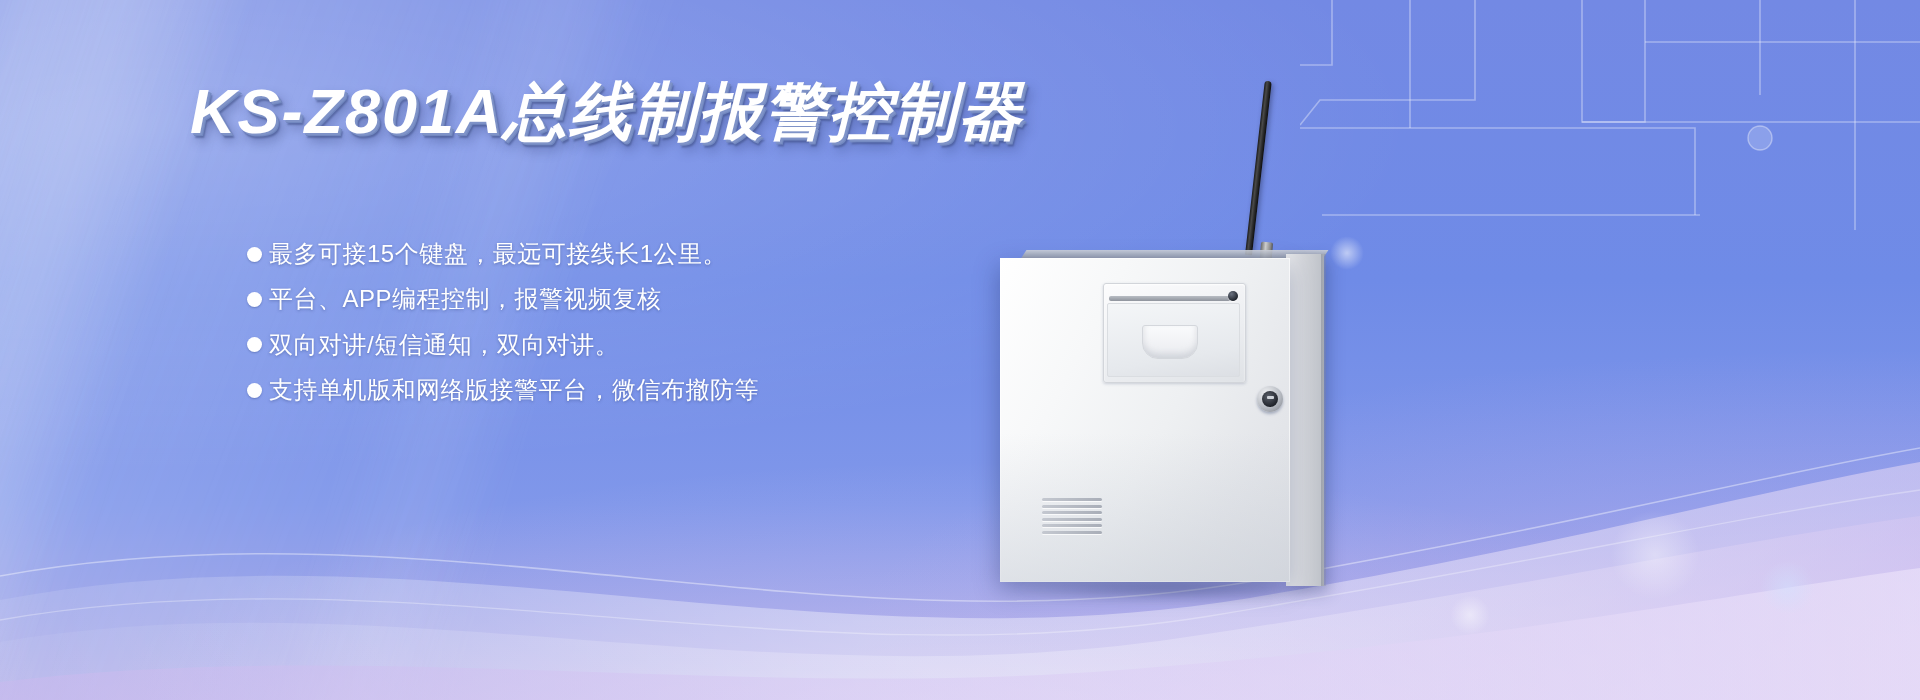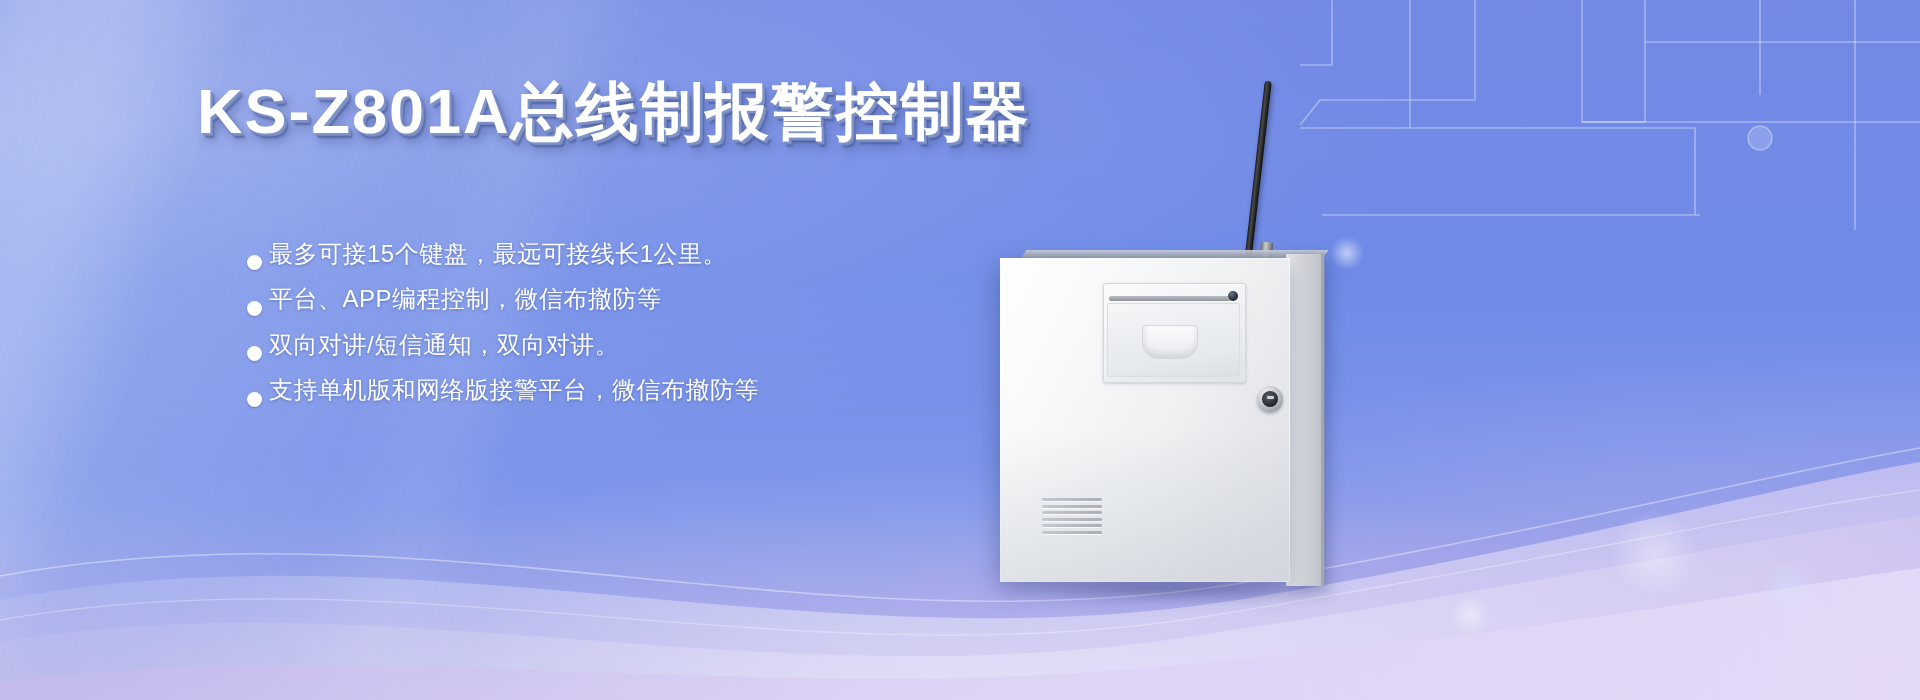--- a/index.html
+++ b/index.html
@@ -39,36 +39,36 @@
   .wave{position:absolute;left:0;bottom:0;width:1920px;height:330px;pointer-events:none;}
   .circuit{position:absolute;right:0;top:0;width:620px;height:230px;pointer-events:none;opacity:.85;}
   .glow{position:absolute;border-radius:50%;pointer-events:none;}
   .g1{left:1330px;top:236px;width:34px;height:34px;background:radial-gradient(circle,rgba(255,255,255,.55),rgba(255,255,255,0) 70%);}
   .g2{left:1610px;top:510px;width:90px;height:90px;background:radial-gradient(circle,rgba(255,255,255,.38),rgba(255,255,255,0) 70%);}
   .g3{left:1450px;top:595px;width:40px;height:40px;background:radial-gradient(circle,rgba(255,255,255,.45),rgba(255,255,255,0) 70%);}
   .g4{left:1760px;top:560px;width:55px;height:55px;background:radial-gradient(circle,rgba(210,225,255,.5),rgba(210,225,255,0) 70%);}
 
   
   .title{
-    position:absolute;left:197px;top:78px;
-    font-size:63px;font-weight:bold;
+    position:absolute;left:190px;top:78px;
+    font-size:63px;font-weight:bold;font-style:italic;
     letter-spacing:2px;color:#ffffff;line-height:1.05;white-space:nowrap;
     text-shadow:
       2px 2px 0 #7f93c8,
       3px 3px 0 #7288c0,
       4px 5px 2px rgba(58,74,130,.55),
       6px 8px 12px rgba(40,56,110,.40);
   }
   
   .features{
     position:absolute;left:247px;top:238px;
     display:flex;flex-direction:column;gap:13px;
   }
   .feature{
-    display:flex;align-items:flex-end;
+    display:flex;align-items:center;
     color:#ffffff;font-size:24px;line-height:1.35;white-space:nowrap;
     text-shadow:0 1px 3px rgba(45,62,120,.45);
   }
   .dot{
     flex:0 0 auto;width:15px;height:15px;border-radius:50%;
     background:#ffffff;margin-right:7px;
     box-shadow:0 1px 2px rgba(40,60,120,.35);
   }
   .ftext{letter-spacing:.5px;}
 
@@ -220,21 +220,21 @@
 
   <div class="features">
 
     <div class="feature">
       <span class="dot"></span>
       <span class="ftext">最多可接15个键盘，最远可接线长1公里。</span>
     </div>
 
     <div class="feature">
       <span class="dot"></span>
-      <span class="ftext">平台、APP编程控制，微信布撤防等</span>
+      <span class="ftext">平台、APP编程控制，报警视频复核</span>
     </div>
 
     <div class="feature">
       <span class="dot"></span>
       <span class="ftext">双向对讲/短信通知，双向对讲。</span>
     </div>
 
 
     <div class="feature">
       <span class="dot"></span>

